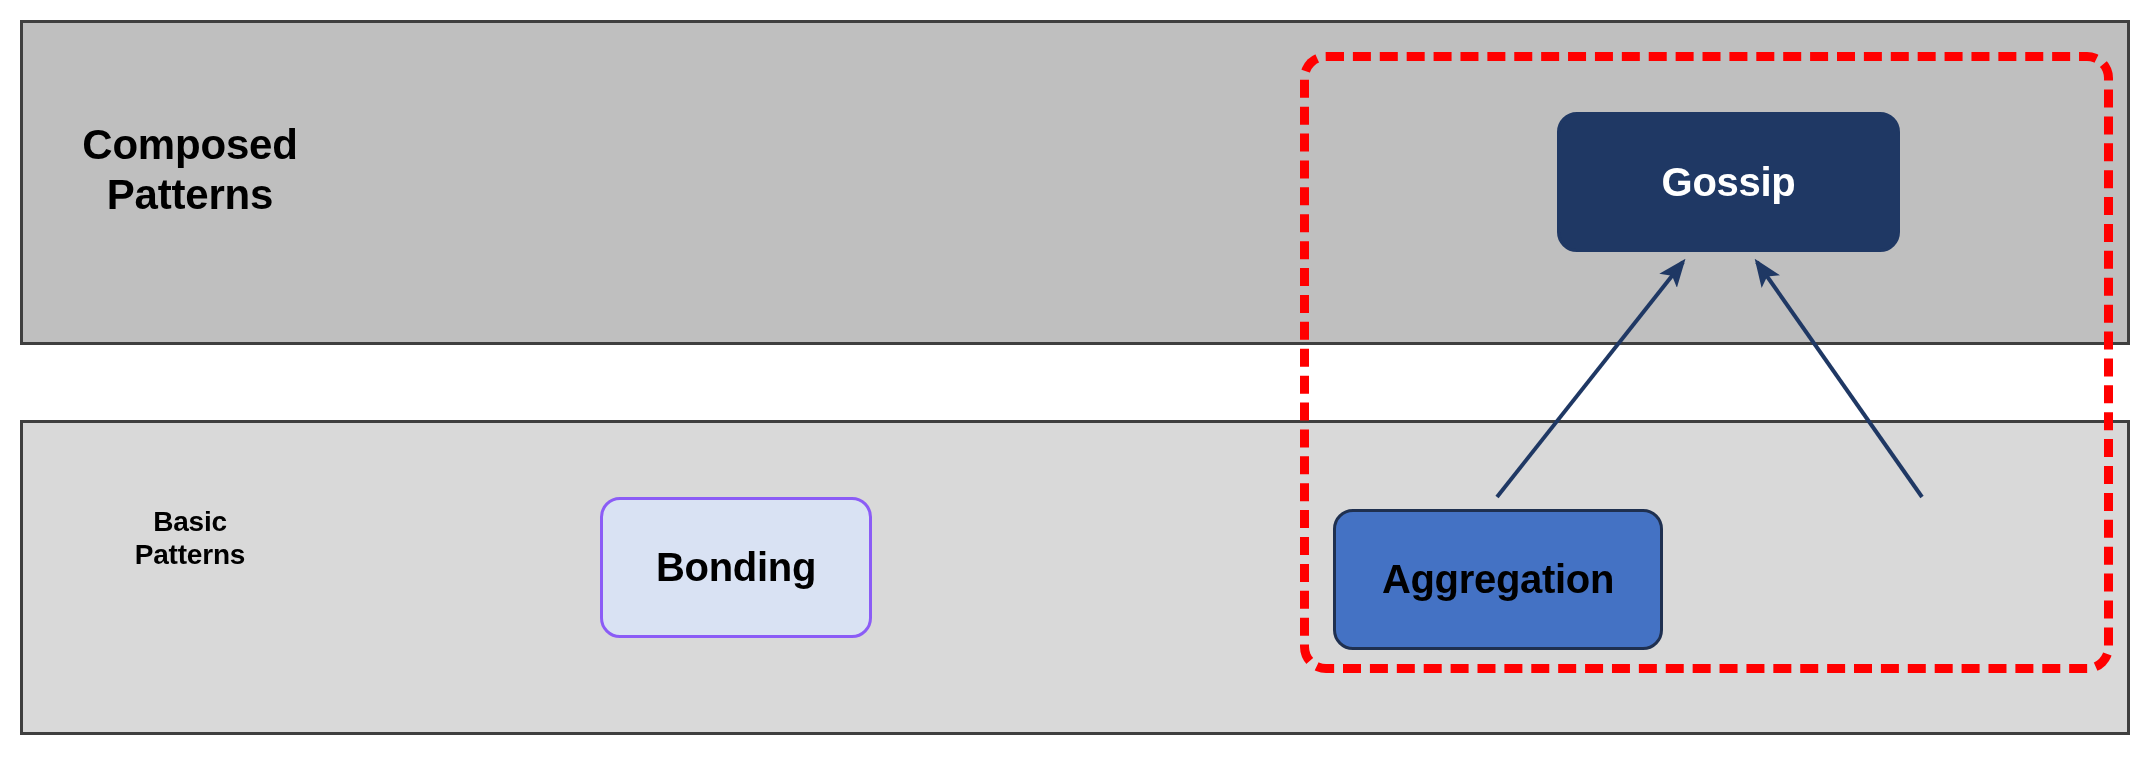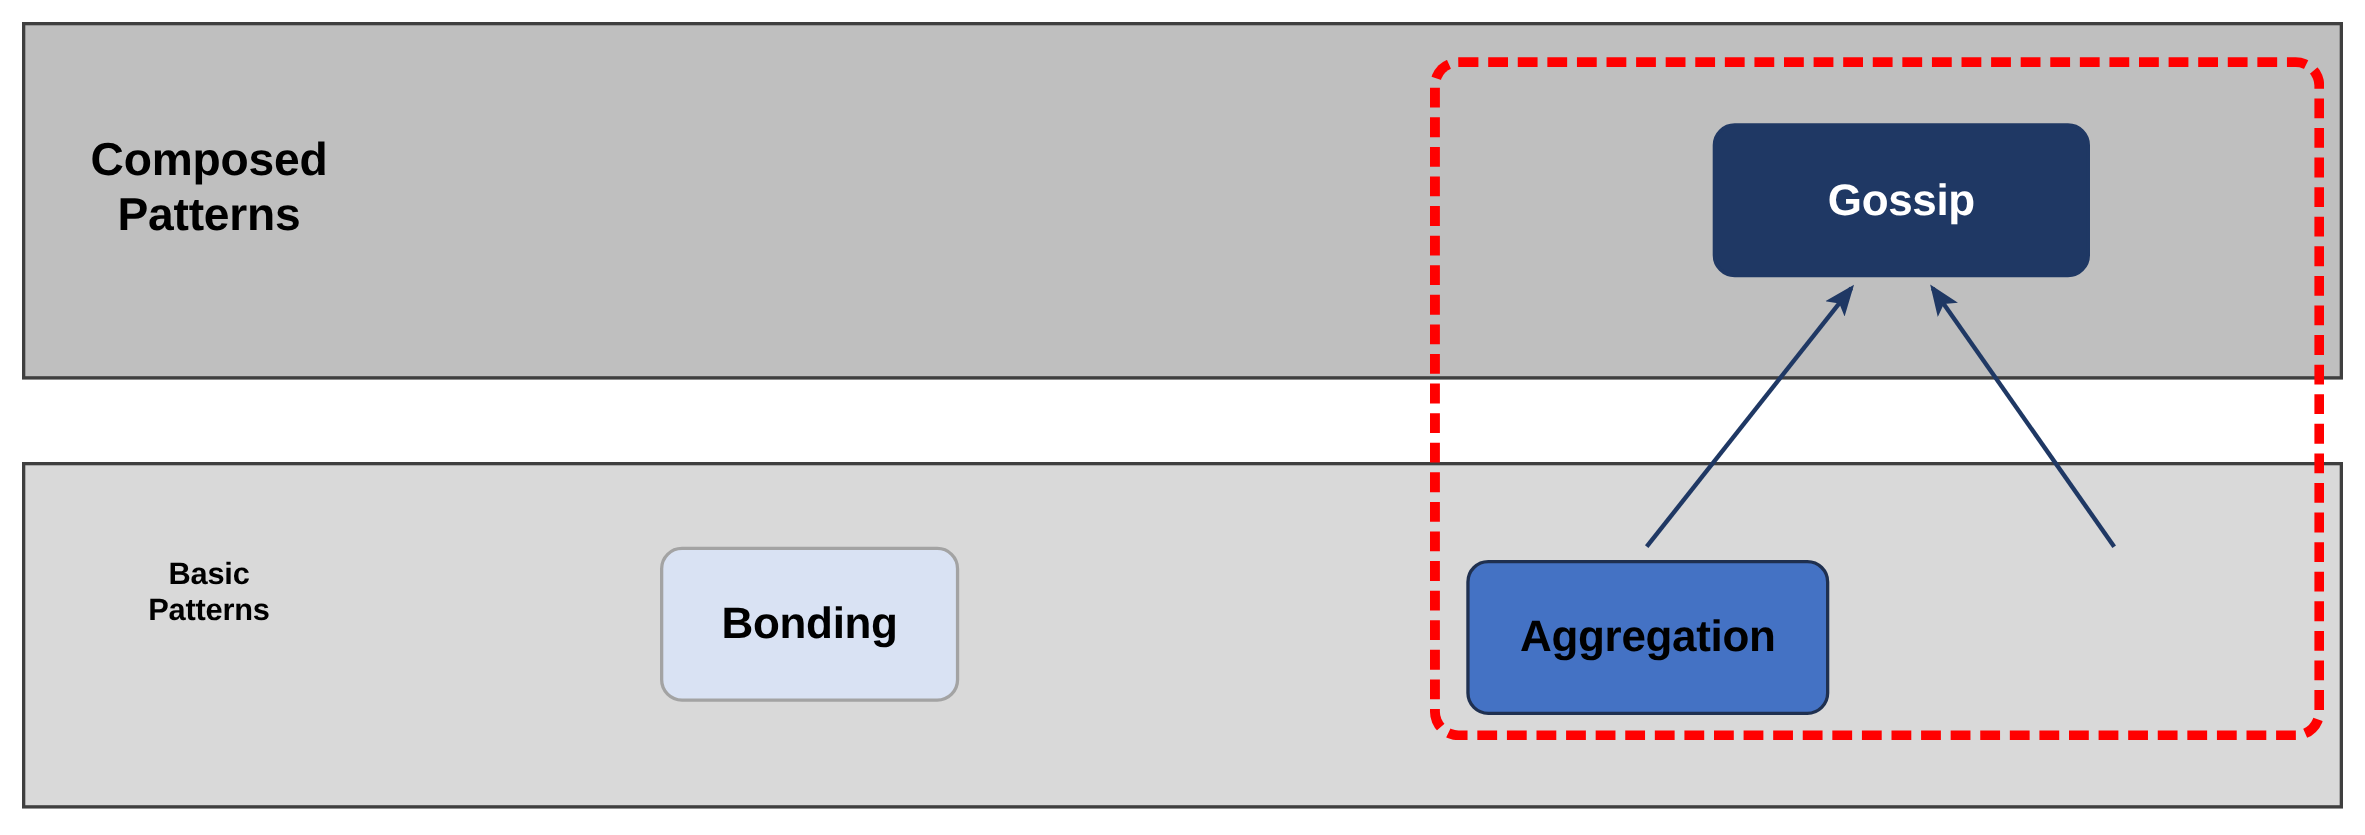--- a/index.html
+++ b/index.html
@@ -70,21 +70,21 @@
     display: flex;
     align-items: center;
     justify-content: center;
     border-radius: 20px;
     font-weight: bold;
     letter-spacing: -0.3px;
     text-align: center;
   }
   .node-basic-light {
     background: #d9e2f3;
-    border: 3px solid #a3a3a3;
+    border: 3px solid #8b5cf6;
     color: #000000;
   }
   .node-basic-blue {
     background: #4472c4;
     border: 3px solid #1f3050;
     color: #000000;
     margin-top: 12px;
   }
   .node-composed {
     background: #1f3864;

